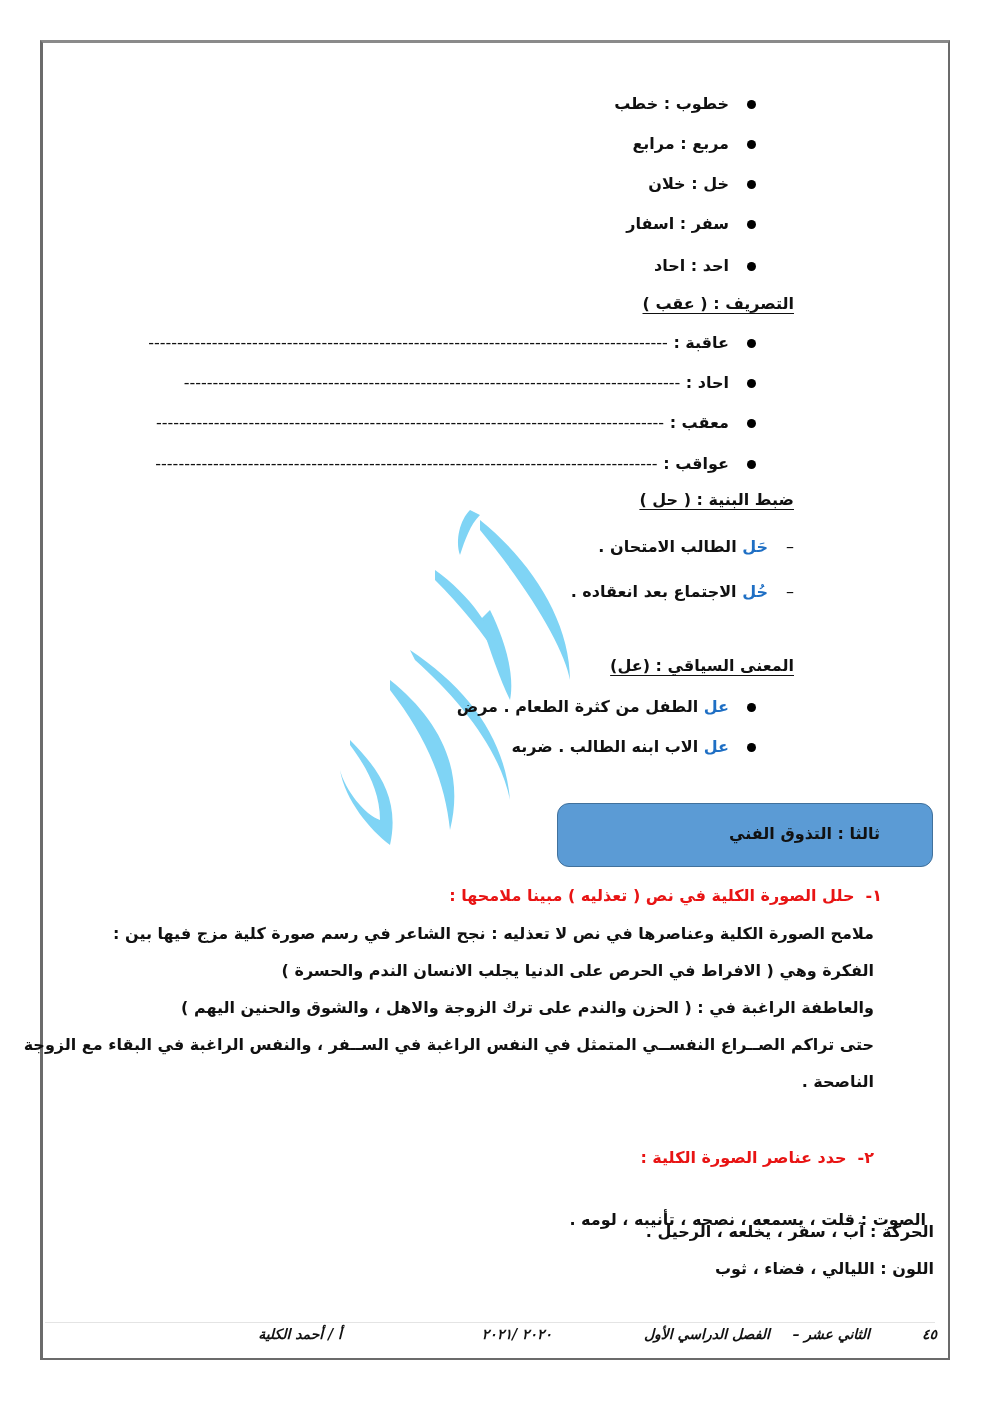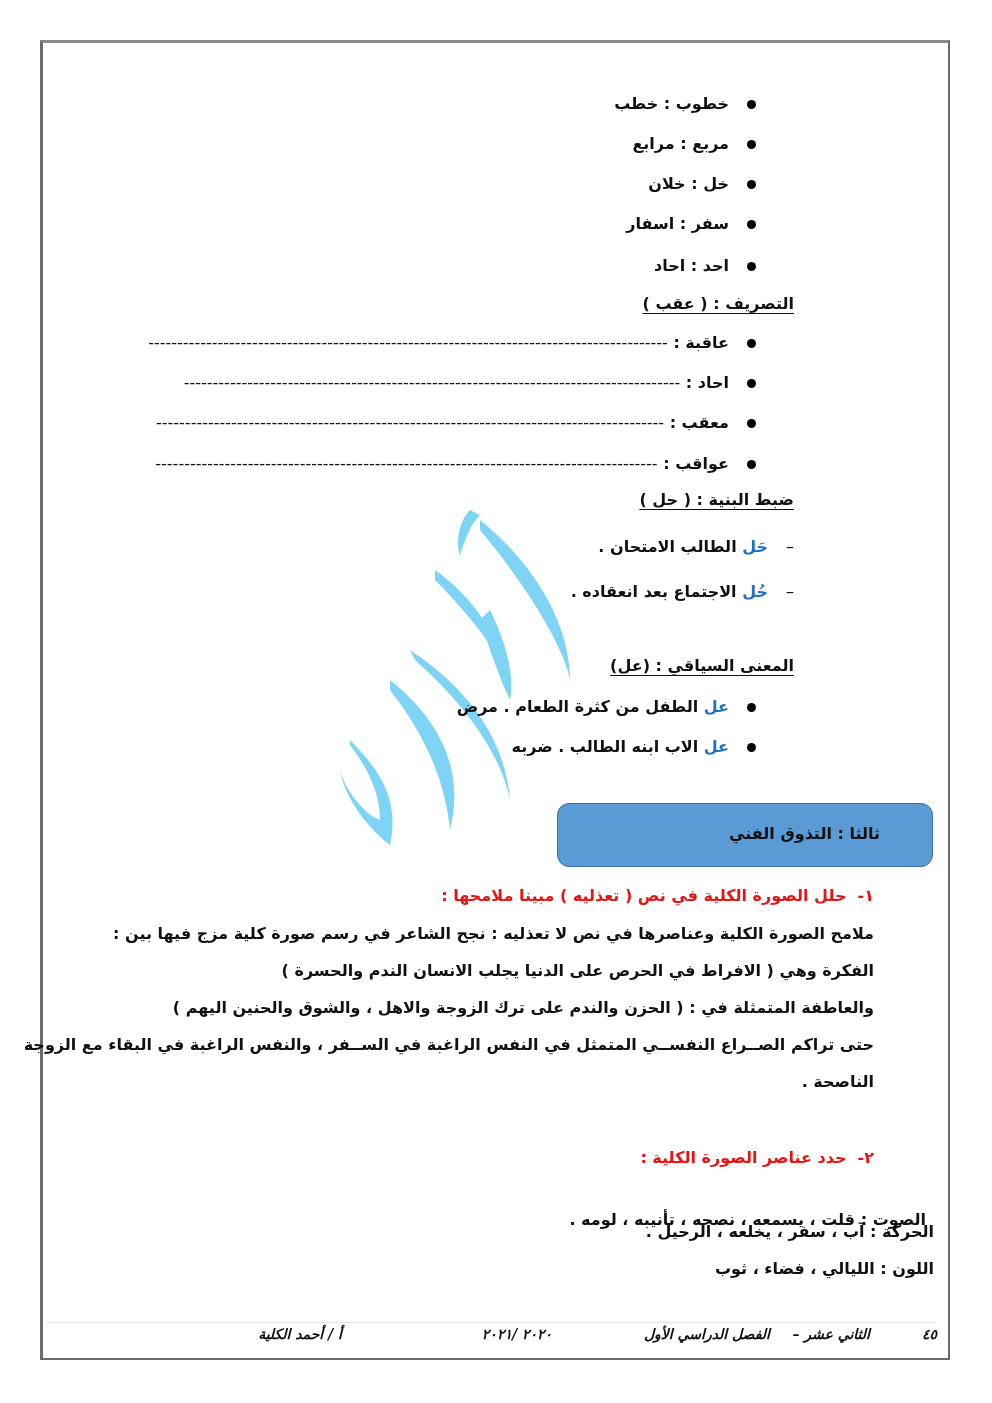--- a/index.html
+++ b/index.html
@@ -64,24 +64,24 @@
 <div class="abs t" style="right:198px; top:582px;"><span class="dash">–</span><span class="blue">حُل</span> <span>الاجتماع بعد انعقاده .</span></div>
 
 <div class="abs t u" style="right:198px; top:656px;">المعنى السياقي : (عل)</div>
 <div class="abs t" style="right:236px; top:697px;"><span class="bullet"></span><span class="blue">عل</span> <span>الطفل من كثرة الطعام . مرض</span></div>
 <div class="abs t" style="right:236px; top:737px;"><span class="bullet"></span><span class="blue">عل</span> <span>الاب ابنه الطالب . ضربه</span></div>
 
 <div class="box">
   <div class="box-label">ثالثا : التذوق الفني</div>
 </div>
 
-<div class="abs t red" style="right:118px; top:886px;"><span>١-</span>&nbsp;&nbsp;<span>حلل الصورة الكلية في نص ( تعذليه ) مبينا ملامحها :</span></div>
+<div class="abs t red" style="right:110px; top:886px;"><span>١-</span>&nbsp;&nbsp;<span>حلل الصورة الكلية في نص ( تعذليه ) مبينا ملامحها :</span></div>
 <div class="para" style="top:924px;">ملامح الصورة الكلية وعناصرها في نص لا تعذليه : نجح الشاعر في رسم صورة كلية مزج فيها بين :</div>
 <div class="para" style="top:961px;">الفكرة وهي ( الافراط في الحرص على الدنيا يجلب الانسان الندم والحسرة )</div>
-<div class="para" style="top:998px;">والعاطفة المتمثلة في : ( الحزن والندم على ترك الزوجة والاهل ، والشوق والحنين اليهم )</div>
+<div class="para" style="top:998px;">والعاطفة الراغبة في : ( الحزن والندم على ترك الزوجة والاهل ، والشوق والحنين اليهم )</div>
 <div class="para" style="top:1035px;">حتى تراكم الصــراع النفســي المتمثل في النفس الراغبة في الســفر  ، والنفس الراغبة في البقاء مع الزوجة</div>
 <div class="para" style="top:1072px;">الناصحة .</div>
 
 <div class="abs t red" style="right:118px; top:1148px;"><span>٢-</span>&nbsp;&nbsp;<span>حدد عناصر الصورة الكلية :</span></div>
 <div class="para" style="right:66px; top:1185px;margin-top:25px;">الصوت : قلت ، يسمعه ، نصحه ، تأنيبه ، لومه .</div>
 <div class="para" style="right:58px; top:1222px;">الحركة : آب ، سفر ، يخلعه ، الرحيل .</div>
 <div class="para" style="right:58px; top:1259px;">اللون : الليالي ، فضاء ، ثوب</div>
 
 <div class="footer-line"></div>
 <div class="footer" style="right:55px;">٤٥</div>

